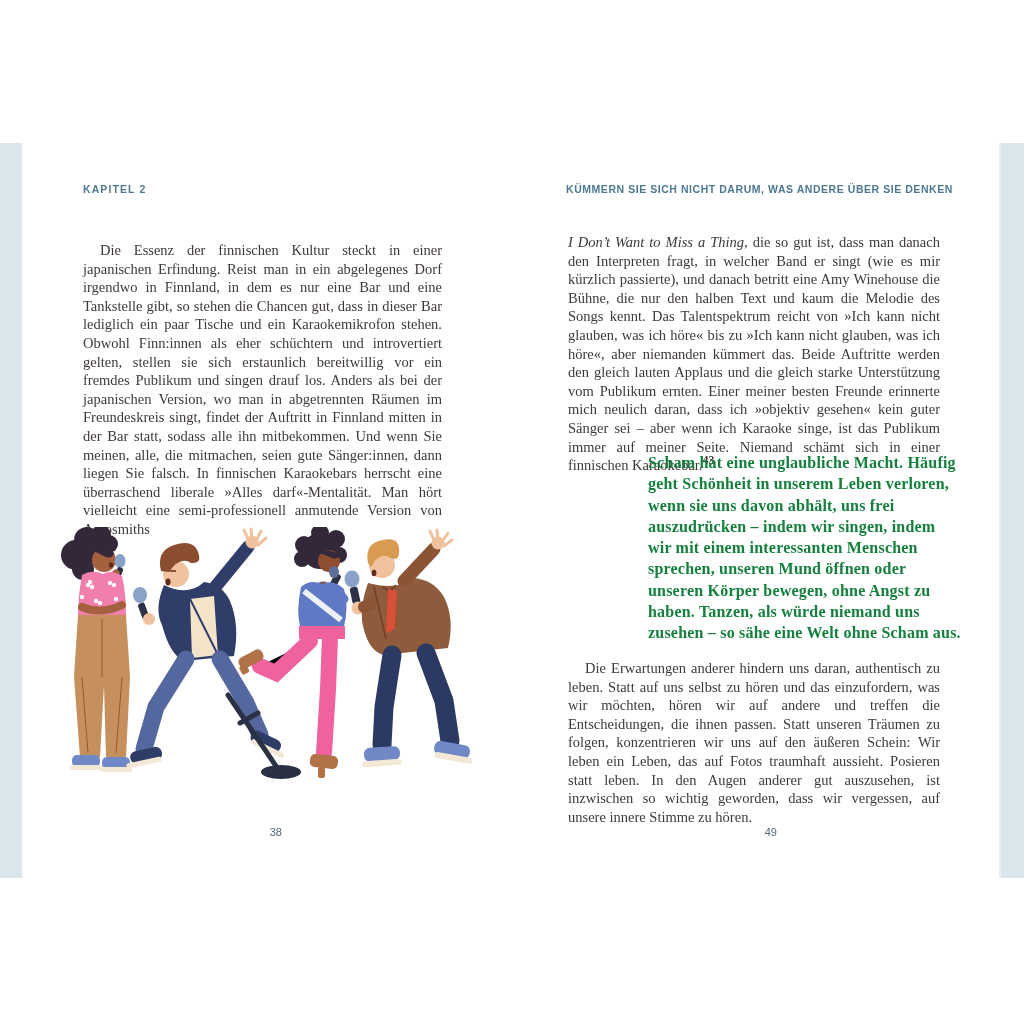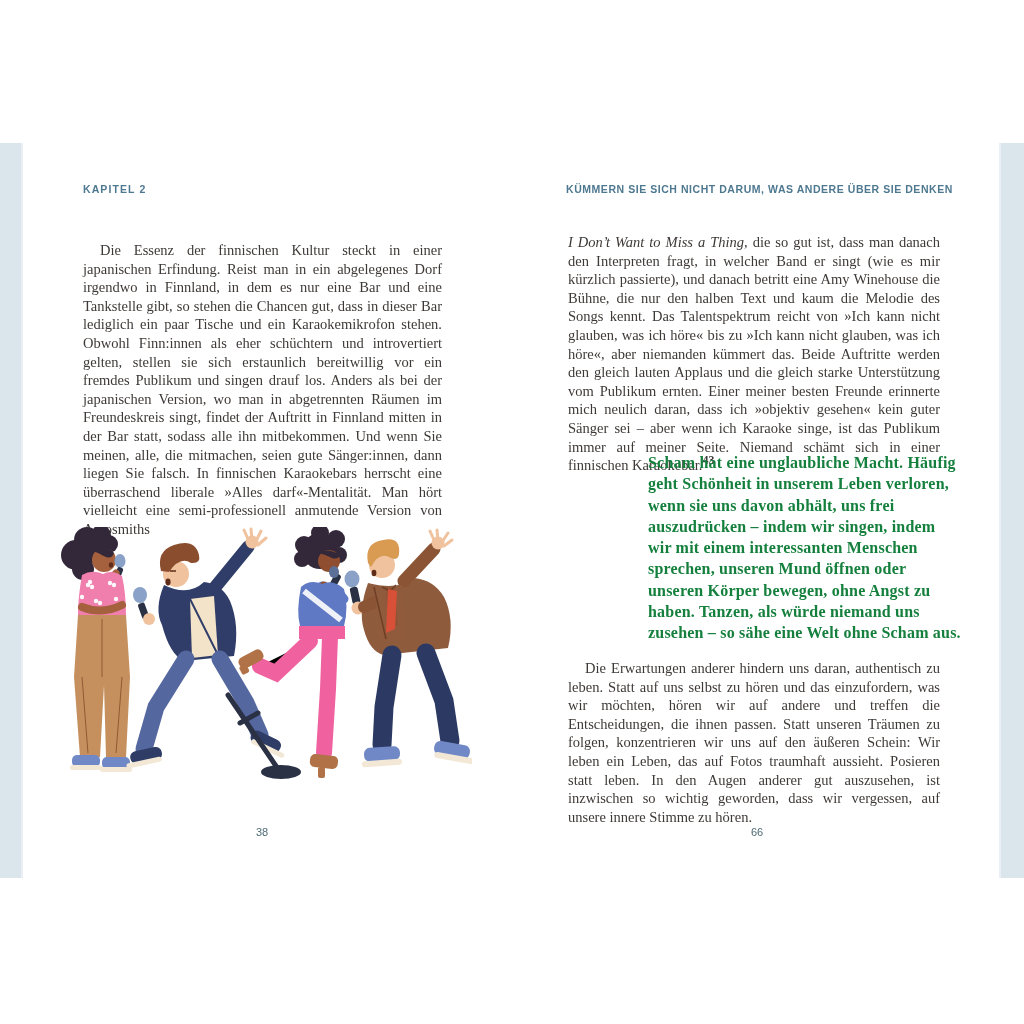--- a/index.html
+++ b/index.html
@@ -18,21 +18,21 @@
   .left-para{left:83px;top:241px;width:359px;text-indent:17px;}
   .right-para1{left:568px;top:233px;width:372px;}
   .right-para1 em{}
   .right-para1 sup{font-size:12px;line-height:0;font-weight:bold;}
   .pull-quote{position:absolute;left:648px;top:452px;width:350px;
               font-family:"Liberation Serif", serif;font-weight:bold;
               font-size:16px;line-height:21.3px;color:#15803d;white-space:pre-line;
               letter-spacing:0.2px;}
   .right-para2{left:568px;top:659px;width:372px;text-indent:17px;}
   .page-number{position:absolute;top:826px;font-family:"Liberation Sans", sans-serif;
-               font-size:11px;color:#4e6a74;text-align:center;width:40px;}
+               font-size:11px;color:#4e6a74;text-align:right;width:40px;}
   .pn-left{left:242px;}
   .pn-right{left:737px;}
   .illustration{position:absolute;left:52px;top:527px;width:420px;height:258px;}
 </style>
 </head>
 <body>
 
 <div class="canvas">
 
   <div class="cover-strip left"></div>
@@ -176,15 +176,15 @@
 auszudrücken – indem wir singen, indem
 wir mit einem interessanten Menschen
 sprechen, unseren Mund öffnen oder
 unseren Körper bewegen, ohne Angst zu
 haben. Tanzen, als würde niemand uns
 zusehen – so sähe eine Welt ohne Scham aus.</div>
 
   <p class="body-text right-para2">Die Erwartungen anderer hindern uns daran, authentisch zu leben. Statt auf uns selbst zu hören und das einzufordern, was wir möchten, hören wir auf andere und treffen die Entscheidungen, die ihnen passen. Statt unseren Träumen zu folgen, konzentrieren wir uns auf den äußeren Schein: Wir leben ein Leben, das auf Fotos traumhaft aussieht. Posieren statt leben. In den Augen anderer gut auszusehen, ist inzwischen so wichtig geworden, dass wir vergessen, auf unsere innere Stimme zu hören.</p>
 
   <div class="page-number pn-left">38</div>
-  <div class="page-number pn-right">66</div>
+  <div class="page-number pn-right">49</div>
 
 </div>
 
 </body></html>

